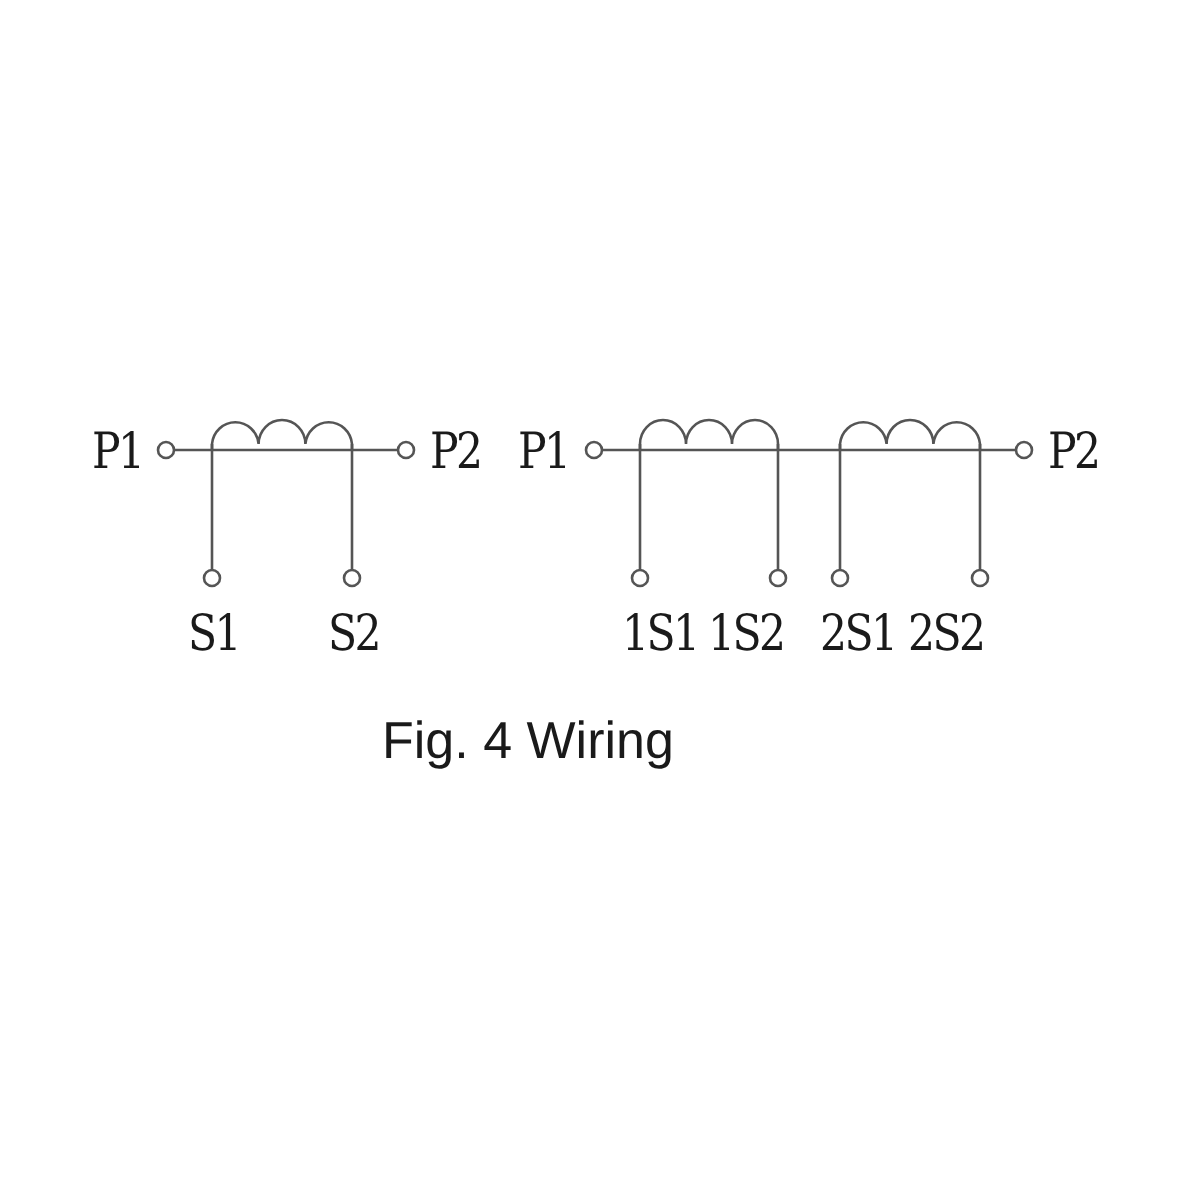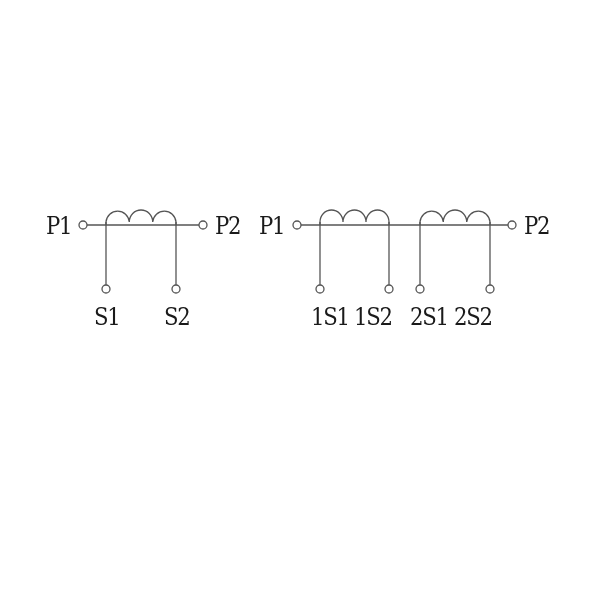--- a/index.html
+++ b/index.html
@@ -49,13 +49,14 @@
   <span class="lbl" style="left:94px;top:304px;">S1</span>
   <span class="lbl" style="left:164px;top:304px;">S2</span>
 
   <span class="lbl" style="left:259px;top:213px;">P1</span>
   <span class="lbl" style="left:524px;top:213px;">P2</span>
   <span class="lbl" style="left:311px;top:304px;">1S1</span>
   <span class="lbl" style="left:354px;top:304px;">1S2</span>
   <span class="lbl" style="left:410px;top:304px;">2S1</span>
   <span class="lbl" style="left:454px;top:304px;">2S2</span>
 
+  <div class="caption">Fig. 4 Wiring</div>
 </div>
 
 </body></html>

